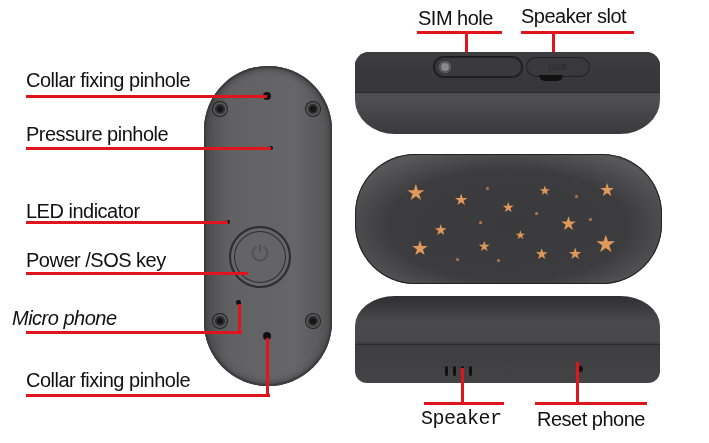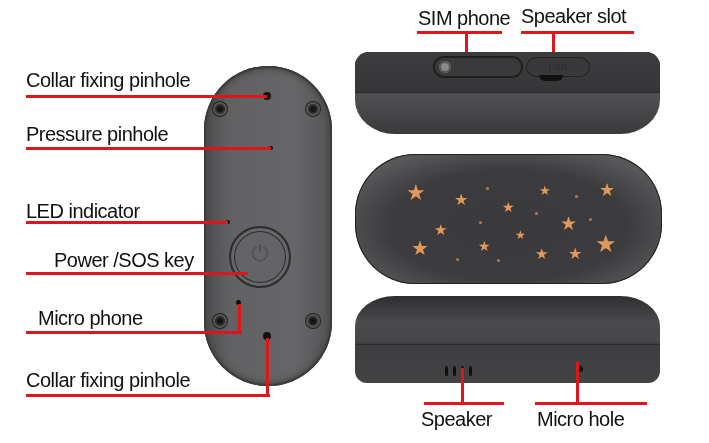--- a/index.html
+++ b/index.html
@@ -108,32 +108,32 @@
 
 <div class="label" style="left:26px; top:70px;">Collar fixing pinhole</div>
 <div class="rline" style="left:26px; top:95px; width:241px; height:3px;"></div>
 
 <div class="label" style="left:26px; top:124px;">Pressure pinhole</div>
 <div class="rline" style="left:26px; top:147px; width:245px; height:3px;"></div>
 
 <div class="label" style="left:26px; top:201px;">LED indicator</div>
 <div class="rline" style="left:26px; top:221px; width:202px; height:3px;"></div>
 
-<div class="label" style="left:26px; top:250px;margin-left:28px;">Power /SOS key</div>
+<div class="label" style="left:26px; top:250px;">Power /SOS key</div>
 <div class="rline" style="left:26px; top:272px; width:222px; height:3px;"></div>
 
-<div class="label" style="left:38px; top:308px;">Micro phone</div>
+<div class="label" style="left:12px; top:308px;font-style:italic;">Micro phone</div>
 <div class="rline" style="left:26px; top:331px; width:216px; height:3px;"></div>
 <div class="rline" style="left:238px; top:304px; width:3px; height:30px;"></div>
 
 <div class="label" style="left:26px; top:370px;">Collar fixing pinhole</div>
 <div class="rline" style="left:26px; top:394px; width:244px; height:3px;"></div>
 <div class="rline" style="left:266px; top:338px; width:3px; height:59px;"></div>
 
-<div class="label" style="left:418px; top:8px;">SIM phone</div>
+<div class="label" style="left:418px; top:8px;">SIM hole</div>
 <div class="rline" style="left:417px; top:31px; width:85px; height:3px;"></div>
 <div class="rline" style="left:465px; top:31px; width:3px; height:38px;"></div>
 
 <div class="label" style="left:521px; top:6px;">Speaker slot</div>
 <div class="rline" style="left:521px; top:31px; width:113px; height:3px;"></div>
 <div class="rline" style="left:552px; top:31px; width:3px; height:37px;"></div>
 
 <div class="side-top">
   <div class="side-top-band"></div>
   <div class="sim-slot">
@@ -172,17 +172,17 @@
   <div class="side-bottom-line"></div>
   <div class="spk-slot" style="left:90px;"></div>
   <div class="spk-slot" style="left:98px;"></div>
   <div class="spk-slot" style="left:106px;"></div>
   <div class="spk-slot" style="left:114px;"></div>
   <div class="hole" style="left:222px; top:70px; width:6px; height:6px;"></div>
 </div>
 
 <div class="rline" style="left:461px; top:368px; width:3px; height:36px;"></div>
 <div class="rline" style="left:424px; top:402px; width:80px; height:3px;"></div>
-<div class="label" style="left:421px; top:409px;">Speaker</div>
+<div class="label" style="left:421px; top:409px;font-family:Liberation Mono, monospace;">Speaker</div>
 
 <div class="rline" style="left:576px; top:362px; width:3px; height:42px;"></div>
 <div class="rline" style="left:535px; top:402px; width:112px; height:3px;"></div>
-<div class="label" style="left:537px; top:409px;">Micro hole</div>
+<div class="label" style="left:537px; top:409px;">Reset phone</div>
 
 </body></html>

